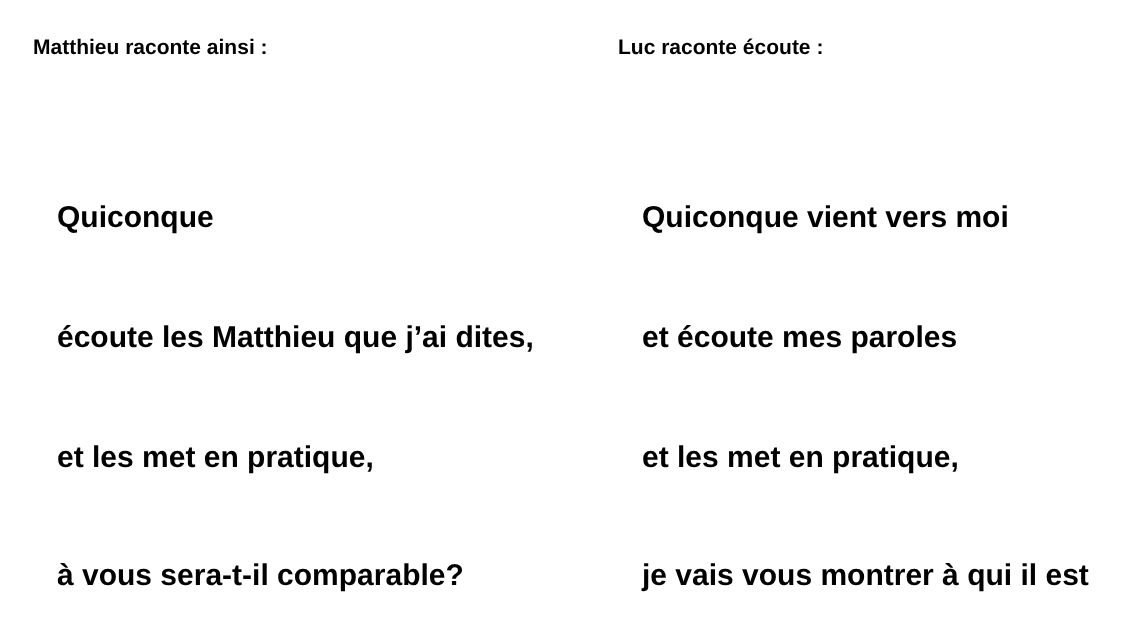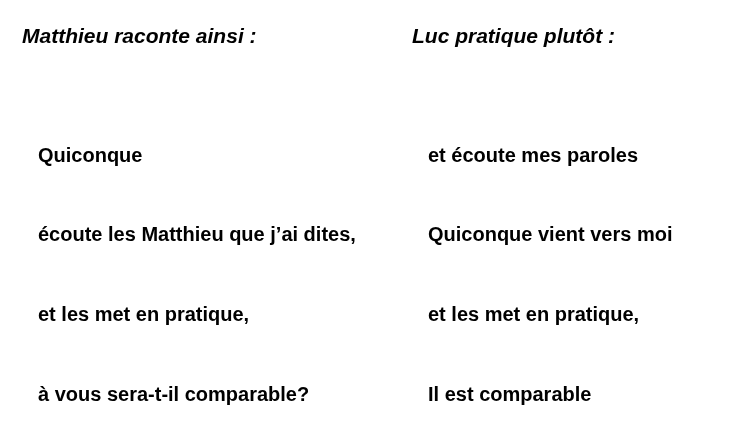--- a/index.html
+++ b/index.html
@@ -29,26 +29,25 @@
     left: 22px;
     top: 22px;
     width: 370px;
   }
   .col-right {
     left: 412px;
     top: 22px;
     width: 330px;
   }
   .heading {
-    font-size: 21px;
+    font-size: 14px;
     font-weight: bold;
     line-height: 1.35;
     margin: 0 0 0 0;
     white-space: pre;
-    font-style: italic;
   }
   .block {
     font-size: 20px;
     font-weight: bold;
     line-height: 1.33;
     margin: 16px;
     white-space: pre-wrap;
   }
   .line {
     display: block;
@@ -76,28 +75,29 @@
     <div class="gap-md"></div>
 
     <div class="block">
       <span class="line">À un homme, un sage,</span>
       
     </div>
 
   </div>
 
   <div class="column col-right">
-    <div class="heading">Luc pratique plutôt :</div>
+    <div class="heading">Luc raconte écoute :</div>
 
     <div class="gap-md"></div>
 
     <div class="block">
+      <span class="line">Quiconque vient vers moi</span>
       <span class="line">et écoute mes paroles</span>
-      <span class="line">Quiconque vient vers moi</span>
       <span class="line">et les met en pratique,</span>
+      <span class="line">je vais vous montrer à qui il est</span>
       <span class="line">Il est comparable</span>
       
       
       
       
     </div>
 
   </div>
 
 </div>

